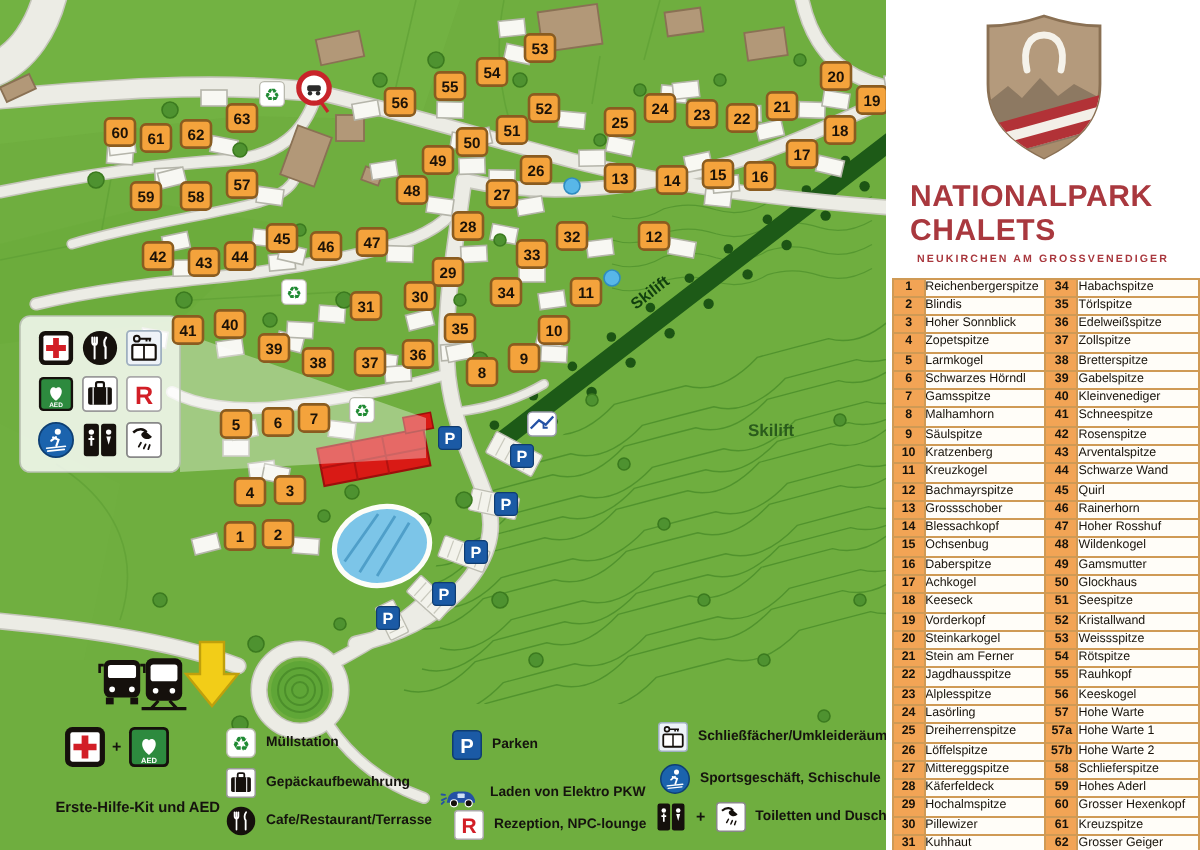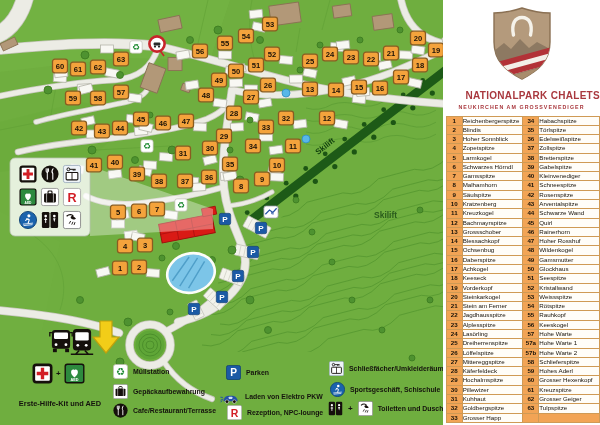--- a/index.html
+++ b/index.html
@@ -8,27 +8,27 @@
   .map-area{position:absolute;left:0;top:0;width:443px;height:425px;}
   #mapsvg{position:absolute;left:0;top:0;}
   .entrance{position:absolute;left:48px;top:294px;font-size:9px;font-weight:700;
             color:#221d12;line-height:1.4;letter-spacing:.2px;}
   
   .legend-item{position:absolute;display:flex;align-items:center;gap:5px;}
   .legend-item .lbl{font-size:6.9px;font-weight:700;color:#15130e;white-space:nowrap;}
   .licon{display:inline-flex;line-height:0;}
   .plus{font-size:8px;font-weight:700;color:#15130e;}
   .fa-icons{position:absolute;left:32px;top:363px;display:flex;align-items:center;gap:3px;}
-  .fa-label{position:absolute;left:10px;top:399px;width:100px;text-align:center;
+  .fa-label{position:absolute;left:10px;top:399px;width:100px;text-align:right;
             font-size:7.4px;font-weight:700;color:#15130e;}
   
   .panel{position:absolute;left:443px;top:0;width:157px;height:425px;background:#ffffff;}
   .logo-wrap{width:100%;text-align:center;margin-top:5px;line-height:0;}
-  .panel-title{text-align:right;font-size:10px;font-weight:800;letter-spacing:.3px;
-               color:#a9383e;margin:7px 0 0;}
+  .panel-title{text-align:left;font-size:15px;font-weight:800;letter-spacing:.3px;
+               color:#a9383e;margin:7px 12px 0;}
   .panel-sub{text-align:center;font-size:5.3px;font-weight:700;letter-spacing:1.05px;
              color:#a9383e;margin:2.5px 0 0;}
   table.chalets{border-collapse:collapse;margin:6px 0 0 3px;table-layout:fixed;
                 border:1.5px solid #cf8f3f;}
   table.chalets td{height:8.28px;line-height:8.28px;padding:0;font-size:6.2px;
      border:.6px solid #cf9a55;overflow:hidden;white-space:nowrap;color:#17120a;}
   td.num{width:15px;background:#f2a455;text-align:center;font-weight:700;
          color:#241706;border-color:#c9843a;}
   td.name{width:60px;background:#fffdf8;padding-left:2.5px;}
   td.name.empty{background:#f2a455;}

